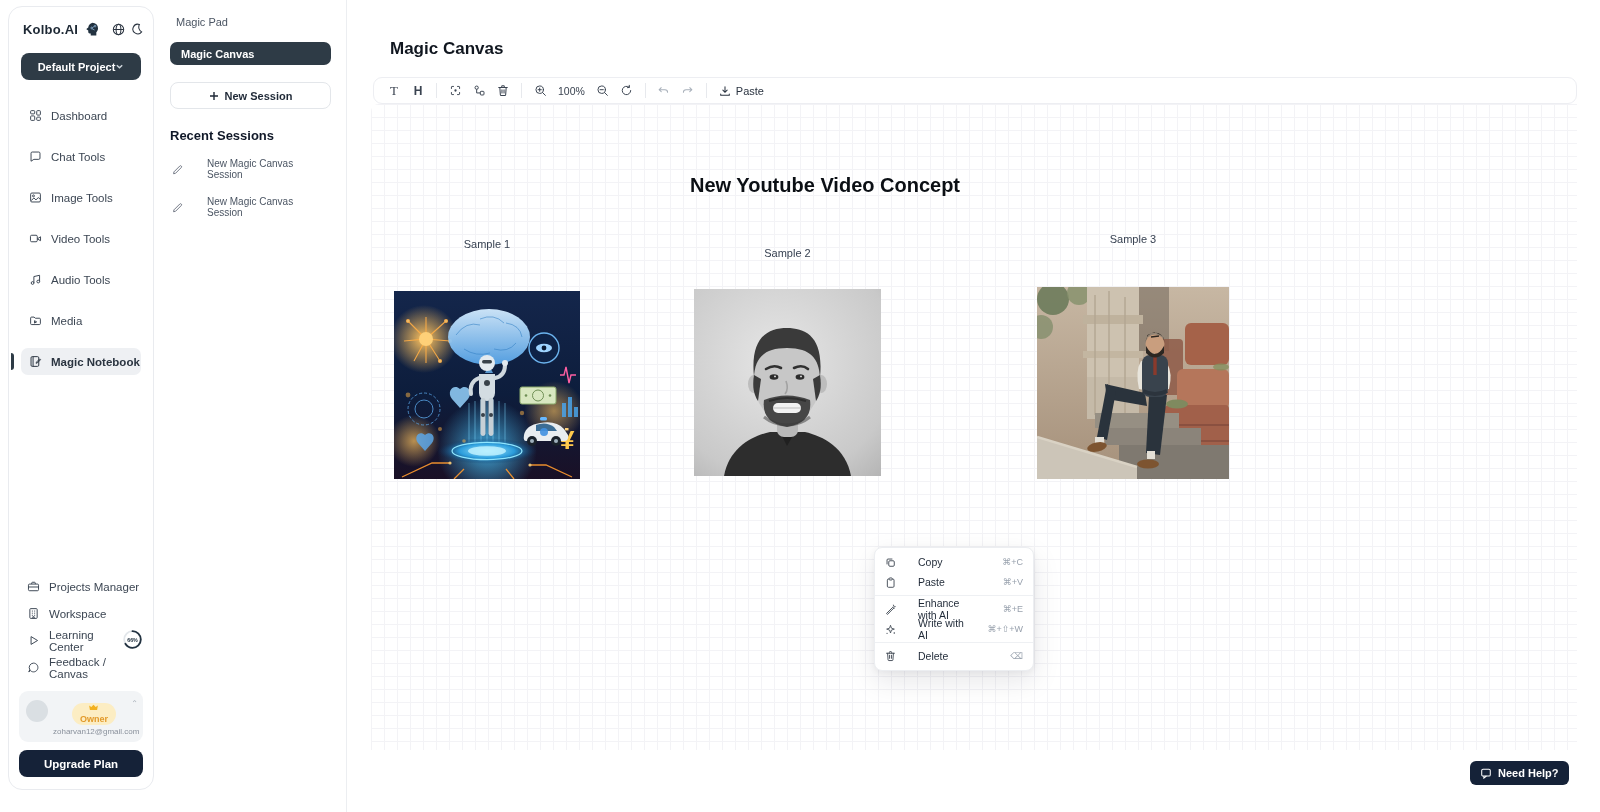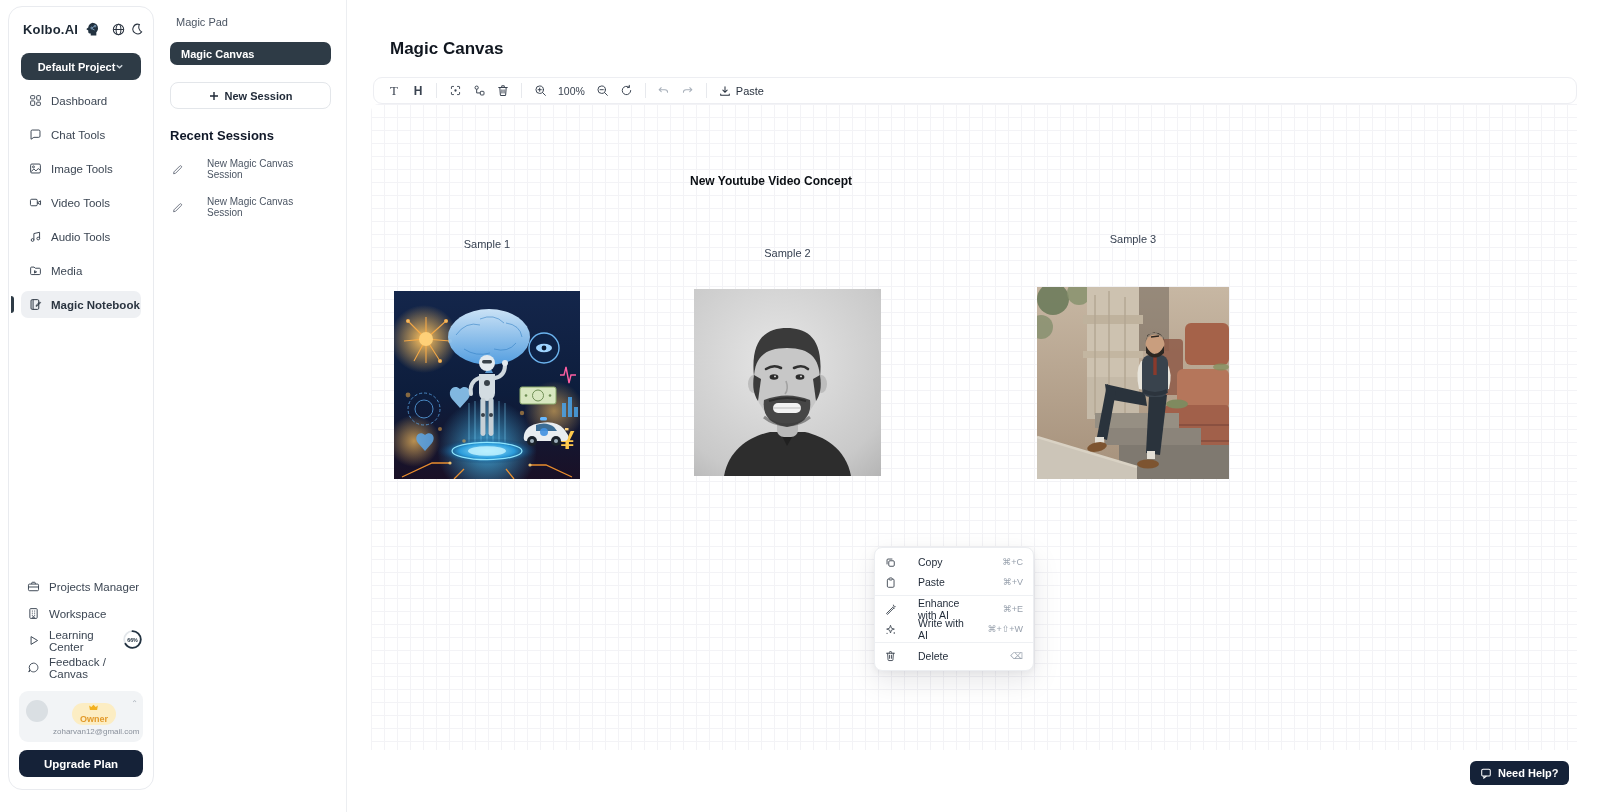--- a/index.html
+++ b/index.html
@@ -9,21 +9,21 @@
   
   .sidebar { position:absolute; left:8px; top:6px; width:146px; height:784px;
     background:#fff; border:1px solid #e9ebef; border-radius:14px; padding:14px 12px; }
   .logo-row { display:flex; align-items:center; gap:6px; padding-left:2px; }
   .brand { font-size:13px; font-weight:800; color:#1d2834; letter-spacing:.2px; }
   .logo-row .spacer { flex:1; }
   .icon-btn { display:flex; align-items:center; justify-content:center; width:16px; height:16px; cursor:pointer; }
   .project-btn { margin-top:16px; width:100%; height:27px; background:#2e3b46; border-radius:8px;
     color:#fff; font-size:11px; font-weight:700; display:flex; align-items:center;
     justify-content:center; padding:0 10px; cursor:pointer; }
-  .nav { margin-top:7px; display:flex; flex-direction:column; gap:7px; }
+  .nav { margin-top:22px; display:flex; flex-direction:column; gap:14px; }
   .nav-item { position:relative; display:flex; align-items:center; gap:9px; height:27px;
     padding-left:8px; font-size:11.5px; color:#3c4653; border-radius:7px; cursor:pointer; }
   .nav-item.active { background:#eef0f3; font-weight:600; color:#2a3440; }
   .nav-item.active::before { content:""; position:absolute; left:-10px; top:5px; bottom:5px;
     width:3px; background:#2e3b46; border-radius:0 3px 3px 0; }
   .sidebar-bottom { position:absolute; left:10px; right:10px; bottom:12px; }
   .ring-badge { margin-left:auto; }
   .user-card { position:relative; margin-top:10px; background:#f2f4f6; border-radius:9px;
     padding:6px 8px 6px 34px; cursor:pointer; }
   .avatar { position:absolute; left:7px; top:9px; width:22px; height:22px; border-radius:50%;
@@ -62,21 +62,21 @@
   .t-sans { font-size:12px; font-weight:600; }
   .tdiv { width:1px; height:15px; background:#e7e9ed; margin:0 6px; }
   .zoom-level { font-size:10.5px; color:#3a4350; padding:0 6px; cursor:default; }
   .export-btn { display:flex; align-items:center; gap:5px; font-size:11px; font-weight:500;
     color:#2a3340; padding:0 6px; cursor:pointer; }
 
   .canvas { position:absolute; left:371px; top:104px; width:1206px; height:646px; background:#fff;
     background-image:linear-gradient(#f3f3f6 1px, transparent 1px),
                      linear-gradient(90deg, #f3f3f6 1px, transparent 1px);
     background-size:13px 13px; border-radius:8px 0 0 0; }
-  .canvas-heading { position:absolute; left:319px; top:70px; font-size:12px; font-weight:800; color:#0b0f14; }
+  .canvas-heading { position:absolute; left:319px; top:70px; font-size:20px; font-weight:800; color:#0b0f14; }
   .sample-label { position:absolute; font-size:11px; color:#374151; text-align:center; cursor:pointer; }
   .art { position:absolute; overflow:hidden; cursor:pointer; }
   .art svg { display:block; }
 
   
   .ctx-menu { position:absolute; left:503px; top:443px; width:160px; background:#fff;
     border:1px solid #eceef1; border-radius:8px; padding:4px 0;
     box-shadow:0 10px 28px rgba(16,24,40,.10), 0 2px 6px rgba(16,24,40,.05); }
   .ctx-item { height:20px; display:flex; align-items:center; gap:22px; padding:0 10px;
     font-size:10.5px; color:#1f2937; cursor:pointer; }

